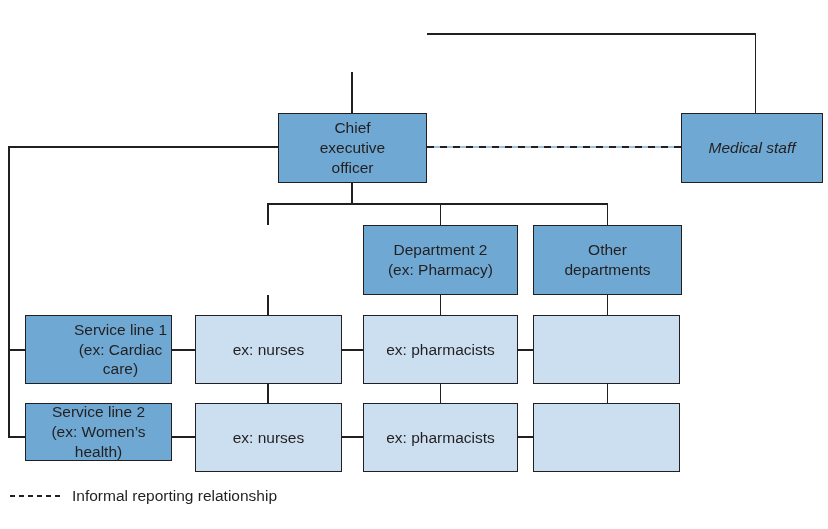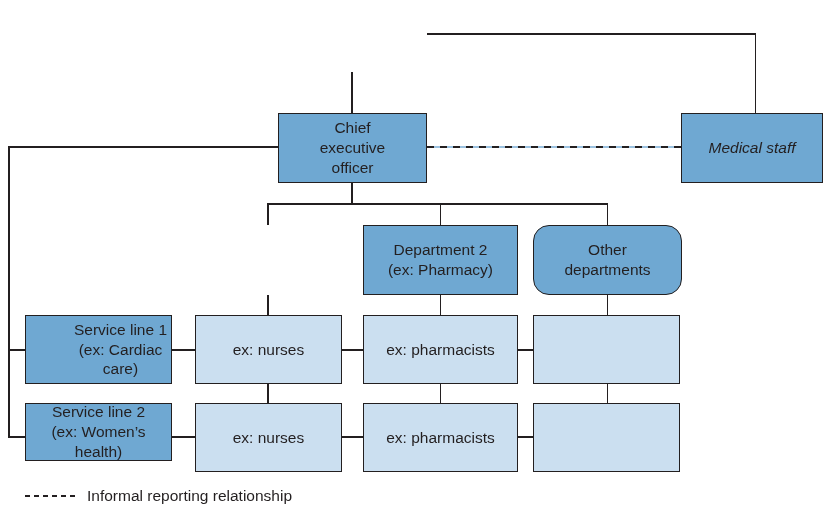--- a/index.html
+++ b/index.html
@@ -47,21 +47,21 @@
   }
   .dashline {
     position: absolute;
     height: 2px;
     background: repeating-linear-gradient(90deg,
       var(--line) 0 7px,
       var(--dash-gap) 7px 13px);
   }
   .legend {
     position: absolute;
-    left: 25px;
+    left: 10px;
     top: 486px;
     display: flex;
     flex-direction: column;
     gap: 4px;
     font-size: 15.5px;
   }
   .legend-row {
     display: flex;
     align-items: center;
     height: 19px;
@@ -110,21 +110,21 @@
   <div class="hline" style="left:518px; top:436px; width:15px;"></div>
 
   <div class="dashline" style="left:427px; top:146px; width:254px;"></div>
 
   <div class="node dark" style="left:278px; top:113px; width:149px; height:70px;">Chief
 executive
 officer</div>
   <div class="node dark" style="left:681px; top:113px; width:142px; height:70px;font-style:italic;">Medical staff</div>
   <div class="node dark" style="left:363px; top:225px; width:155px; height:70px;">Department 2
 (ex: Pharmacy)</div>
-  <div class="node dark" style="left:533px; top:225px; width:149px; height:70px;border-radius:16px;">Other
+  <div class="node dark" style="left:533px; top:225px; width:149px; height:70px;">Other
 departments</div>
   <div class="node dark" style="left:25px; top:315px; width:147px; height:69px;padding-left:46px;">Service line 1
 (ex: Cardiac
 care)</div>
   <div class="node light" style="left:195px; top:315px; width:147px; height:69px;">ex: nurses</div>
   <div class="node light" style="left:363px; top:315px; width:155px; height:69px;">ex: pharmacists</div>
   <div class="node light" style="left:533px; top:315px; width:147px; height:69px;"></div>
   <div class="node dark" style="left:25px; top:403px; width:147px; height:58px;">Service line 2
 (ex: Women’s
 health)</div>

